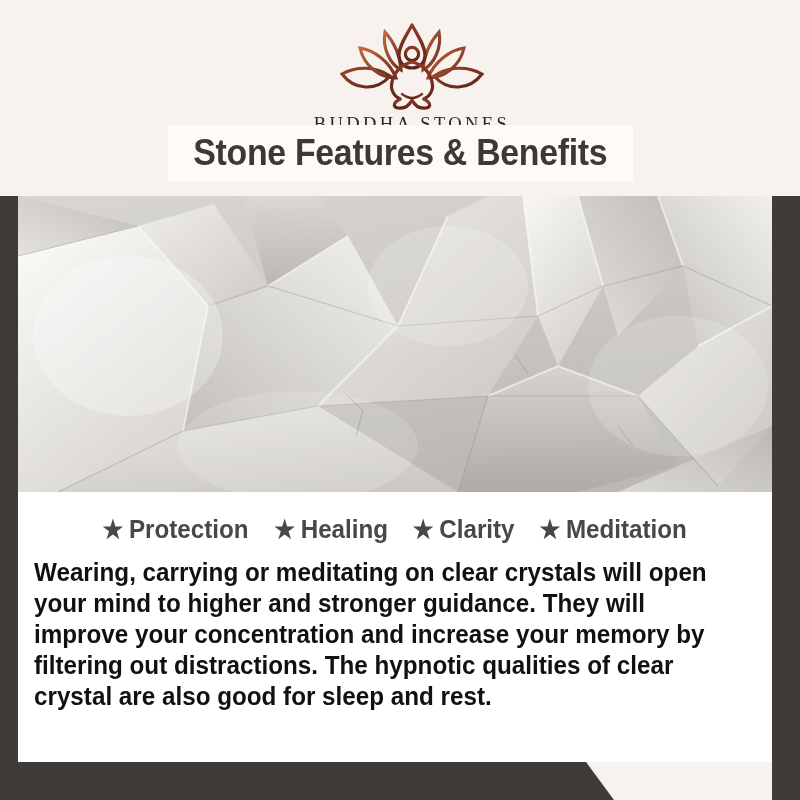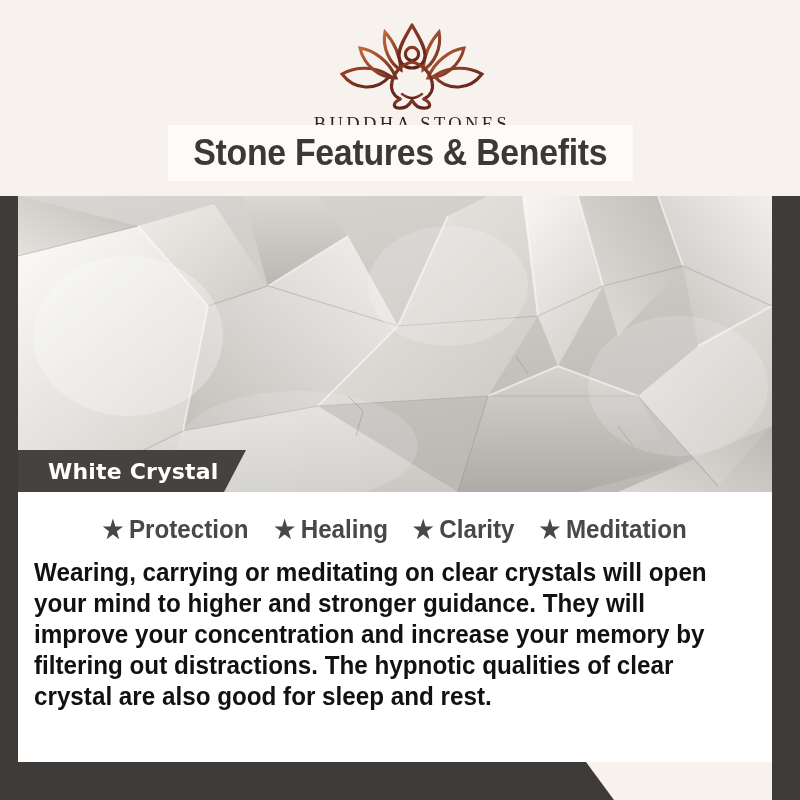--- a/index.html
+++ b/index.html
@@ -275,23 +275,20 @@
       <ellipse cx="280" cy="250" rx="120" ry="55" fill="#ffffff" opacity="0.14"></ellipse>
 
       <g stroke="#5c5954" fill="none" opacity="0.25" stroke-width="1">
         <path d="M330,200 L345,215 L338,240"></path>
         <path d="M600,230 L615,250"></path>
         <path d="M498,160 L510,178"></path>
       </g>
     </svg>
   </div>
 
-  <div id="stone-tag">
-    <span id="stone-tag-label">White Crystal</span>
-  </div>
 
   <div id="content">
 
     <div id="benefits">
       <span class="benefit">
         <span class="star">★</span>
         <span>Protection</span>
       </span>
       <span class="benefit">
         <span class="star">★</span>

